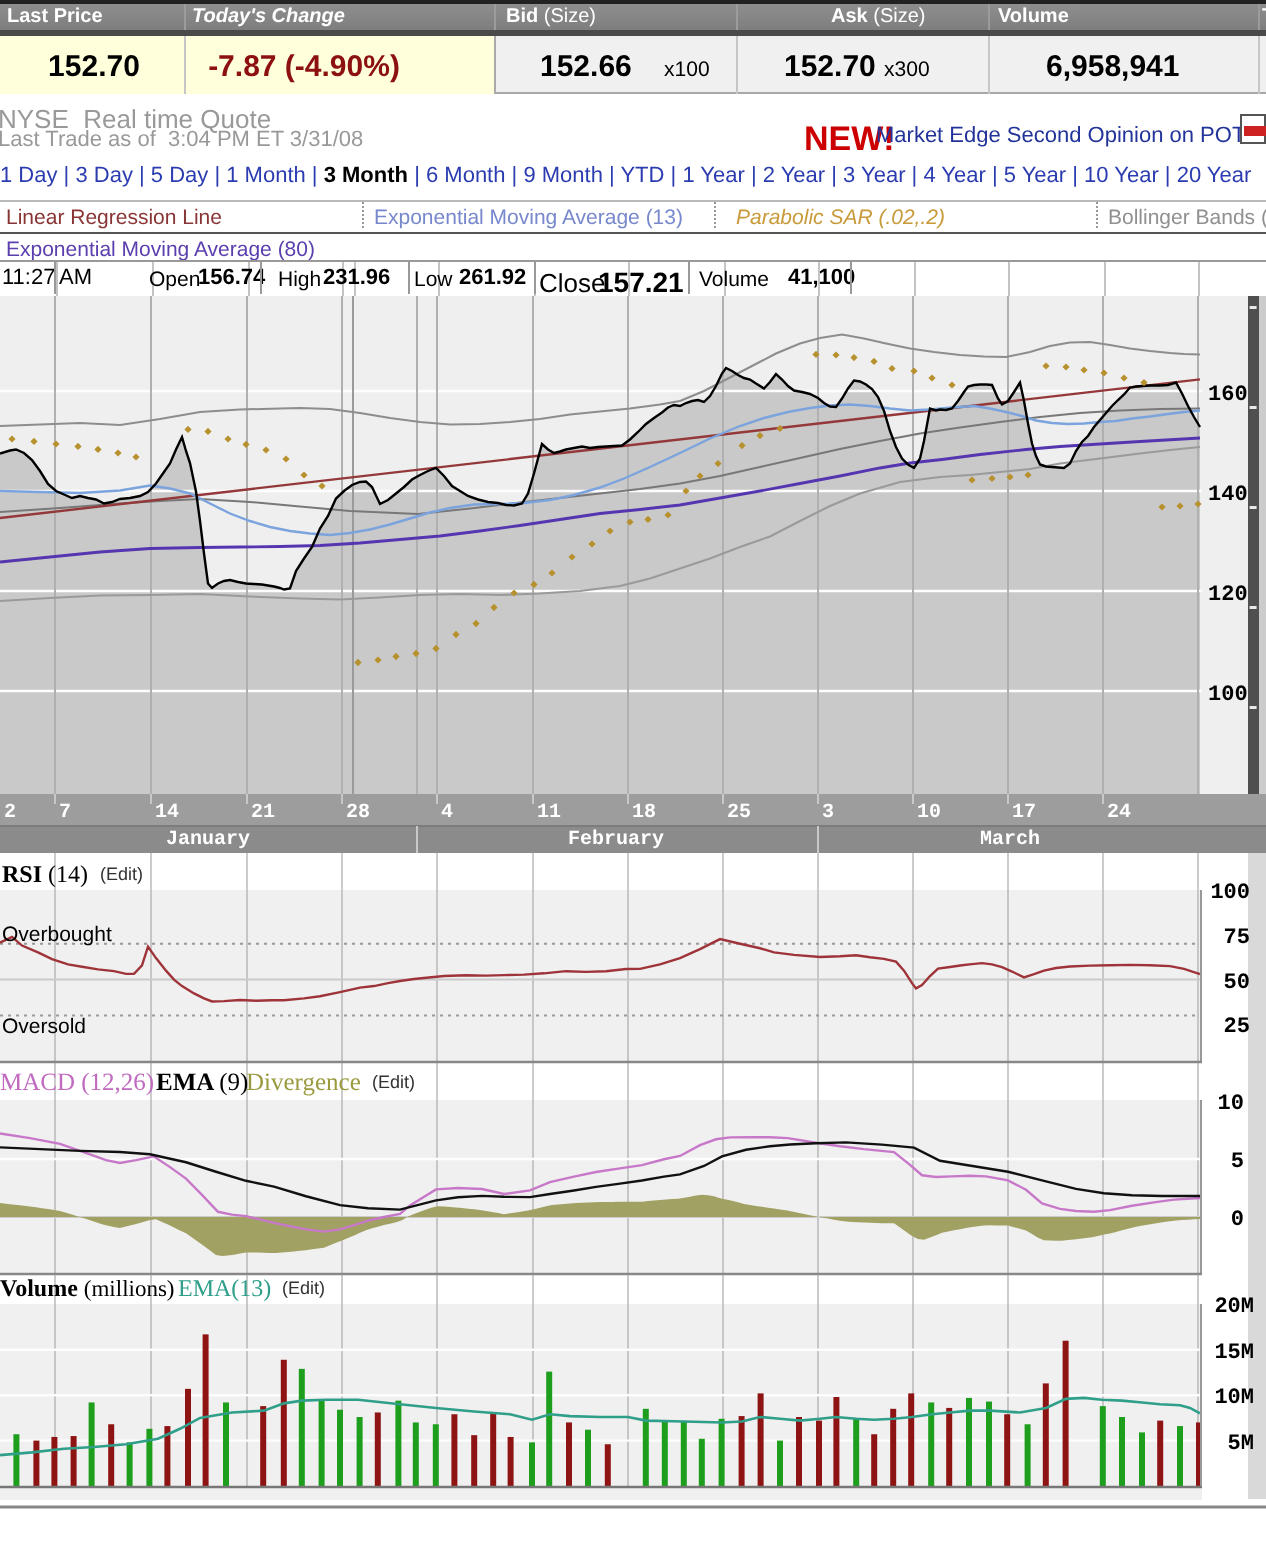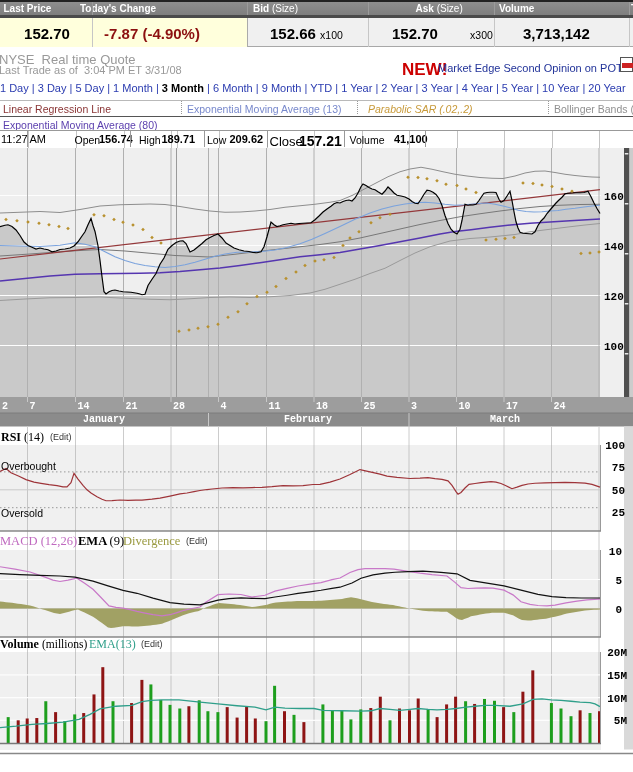--- a/index.html
+++ b/index.html
@@ -5,38 +5,38 @@
 #page { position:relative; width:633px; height:772px; overflow:hidden; }
 .abs { position:absolute; }
 </style></head>
 <body>
 <div id="page">
 
   <div class="abs" style="left:0;top:0;width:633px;height:2px;background:#222;"></div>
   <div class="abs" style="left:0;top:2px;width:633px;height:12.5px;background:linear-gradient(#8e8e8e,#7e7e7e);"></div>
   <div class="abs" style="left:0;top:14.5px;width:633px;height:3px;background:#4a4a4a;"></div>
   <div class="abs" style="left:3.5px;top:2.5px;color:#fff;font-size:10px;font-weight:bold;">Last Price</div>
-  <div class="abs" style="left:80px;top:2.5px;color:#fff;font-size:10px;font-weight:bold;">Today's Change</div>
+  <div class="abs" style="left:96px;top:2.5px;color:#fff;font-size:10px;font-weight:bold;font-style:italic;">Today's Change</div>
   <div class="abs" style="left:253px;top:2.5px;color:#fff;font-size:10px;font-weight:bold;text-align:right;">Bid <span style="font-weight:normal;">(Size)</span></div>
   <div class="abs" style="left:375.5px;top:2.5px;color:#fff;font-size:10px;font-weight:bold;margin-left:40px;">Ask <span style="font-weight:normal;">(Size)</span></div>
   <div class="abs" style="left:499px;top:2.5px;color:#fff;font-size:10px;font-weight:bold;">Volume</div>
   <div class="abs" style="left:631px;top:2.5px;color:#fff;font-size:10px;font-weight:bold;">Tick</div>
   <div class="abs" style="left:92px;top:2px;width:1px;height:12.5px;background:#9b9b9b;"></div>
   <div class="abs" style="left:247px;top:2px;width:1px;height:12.5px;background:#9b9b9b;"></div>
   <div class="abs" style="left:368px;top:2px;width:1px;height:12.5px;background:#9b9b9b;"></div>
   <div class="abs" style="left:494px;top:2px;width:1px;height:12.5px;background:#9b9b9b;"></div>
   <div class="abs" style="left:629px;top:2px;width:1px;height:12.5px;background:#9b9b9b;"></div>
 
   <div class="abs" style="left:0;top:17.5px;width:633px;height:29.5px;background:#f0f0f0;border-bottom:1px solid #a8a8a8;"></div>
   <div class="abs" style="left:0;top:17.5px;width:247px;height:29.5px;background:#ffffdc;"></div>
   <div class="abs" style="left:0;top:17.5px;width:94px;height:29.5px;text-align:center;line-height:31px;font-size:15px;font-weight:bold;color:#000;">152.70</div>
   <div class="abs" style="left:92px;top:17.5px;width:120px;height:14px;text-align:center;line-height:31px;font-size:15px;font-weight:bold;color:#8c1010;">-7.87 (-4.90%)</div>
-  <div class="abs" style="left:270px;top:17.5px;height:29.5px;line-height:31px;font-size:15px;font-weight:bold;color:#000;white-space:nowrap;">152.66 <span style="font-size:10.5px;font-weight:normal;">x100</span></div>
-  <div class="abs" style="left:392px;top:17.5px;height:29.5px;line-height:31px;font-size:15px;font-weight:bold;color:#000;white-space:nowrap;">152.70 <span style="font-size:10.5px;font-weight:normal;margin-left:28px;">x300</span></div>
-  <div class="abs" style="left:523px;top:17.5px;height:29.5px;line-height:31px;font-size:15px;font-weight:bold;color:#000;white-space:nowrap;">3,713,142</div>
+  <div class="abs" style="left:270px;top:17.5px;height:29.5px;line-height:31px;font-size:15px;font-weight:bold;color:#000;white-space:nowrap;">152.66 <span style="font-size:10.5px;font-weight:normal;margin-left:12px;">x100</span></div>
+  <div class="abs" style="left:392px;top:17.5px;height:29.5px;line-height:31px;font-size:15px;font-weight:bold;color:#000;white-space:nowrap;">152.70 <span style="font-size:10.5px;font-weight:normal;">x300</span></div>
+  <div class="abs" style="left:523px;top:17.5px;height:29.5px;line-height:31px;font-size:15px;font-weight:bold;color:#000;white-space:nowrap;">6,958,941</div>
   <div class="abs" style="left:92px;top:17.5px;width:1px;height:29.5px;background:#c6c6c6;"></div>
   <div class="abs" style="left:247px;top:17.5px;width:1px;height:29.5px;background:#aaa;"></div>
   <div class="abs" style="left:368px;top:17.5px;width:1px;height:29.5px;background:#c6c6c6;"></div>
   <div class="abs" style="left:494px;top:17.5px;width:1px;height:29.5px;background:#c6c6c6;"></div>
   <div class="abs" style="left:629px;top:17.5px;width:1px;height:29.5px;background:#c6c6c6;"></div>
 
   <div class="abs" style="left:-1px;top:52px;font-size:13px;color:#999;">NYSE&nbsp; Real time Quote</div>
   <div class="abs" style="left:-1px;top:63.5px;font-size:11px;color:#999;">Last Trade as of&nbsp; 3:04 PM ET 3/31/08</div>
   <div class="abs" style="left:402px;top:60px;font-size:17px;color:#cc0000;font-weight:bold;white-space:nowrap;">NEW!</div>
   <div class="abs" style="left:438px;top:62px;font-size:11px;color:#223399;white-space:nowrap;">Market Edge Second Opinion on POT</div>
@@ -69,23 +69,23 @@
   <div class="abs" style="left:456.5px;top:131px;width:1px;height:17px;background:#c4c4c4;"></div>
   <div class="abs" style="left:504px;top:131px;width:1px;height:17px;background:#c4c4c4;"></div>
   <div class="abs" style="left:551.5px;top:131px;width:1px;height:17px;background:#c4c4c4;"></div>
   <div class="abs" style="left:599px;top:131px;width:1px;height:17px;background:#c4c4c4;"></div>
   <div class="abs" style="left:176.5px;top:131px;width:1px;height:17px;background:#c4c4c4;"></div>
   <div class="abs" style="left:1px;top:133px;font-size:11px;color:#000;">11:27</div>
   <div class="abs" style="left:29.5px;top:133px;font-size:11px;color:#000;">AM</div>
   <div class="abs" style="left:74.5px;top:133.5px;font-size:10.5px;color:#000;">Open</div>
   <div class="abs" style="left:99px;top:133px;font-size:11px;color:#000;font-weight:bold;">156.74</div>
   <div class="abs" style="left:139px;top:133.5px;font-size:10.5px;color:#000;">High</div>
-  <div class="abs" style="left:161.5px;top:133px;font-size:11px;color:#000;font-weight:bold;">189.71</div>
+  <div class="abs" style="left:161.5px;top:133px;font-size:11px;color:#000;font-weight:bold;">231.96</div>
   <div class="abs" style="left:207px;top:133.5px;font-size:10.5px;color:#000;">Low</div>
-  <div class="abs" style="left:229.5px;top:133px;font-size:11px;color:#000;font-weight:bold;">209.62</div>
+  <div class="abs" style="left:229.5px;top:133px;font-size:11px;color:#000;font-weight:bold;">261.92</div>
   <div class="abs" style="left:269.5px;top:133.5px;font-size:13px;color:#000;">Close</div>
   <div class="abs" style="left:299px;top:133px;font-size:14px;color:#000;font-weight:bold;">157.21</div>
   <div class="abs" style="left:349.5px;top:133.5px;font-size:10.5px;color:#000;">Volume</div>
   <div class="abs" style="left:394px;top:133px;font-size:11px;color:#000;font-weight:bold;">41,100</div>
   <div class="abs" style="left:27px;top:130px;width:1px;height:17px;background:#999;"></div>
   <div class="abs" style="left:130px;top:130px;width:1px;height:17px;background:#999;"></div>
   <div class="abs" style="left:204px;top:130px;width:1px;height:17px;background:#999;"></div>
   <div class="abs" style="left:266.5px;top:130px;width:1px;height:17px;background:#999;"></div>
   <div class="abs" style="left:344px;top:130px;width:1px;height:17px;background:#999;"></div>
   <div class="abs" style="left:425px;top:130px;width:1px;height:17px;background:#999;"></div>

